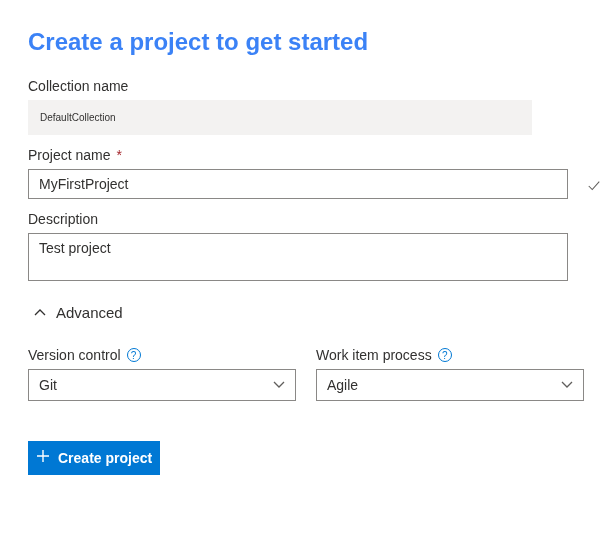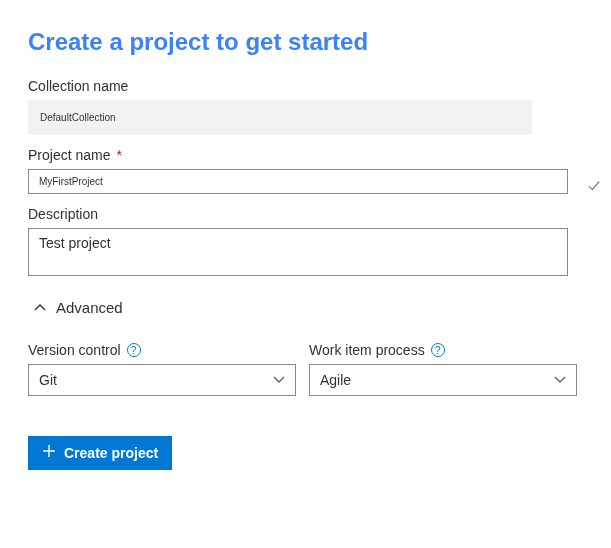--- a/index.html
+++ b/index.html
@@ -32,21 +32,21 @@
       padding: 12px 12px;
       font-size: 10px;
       color: #323130;
       border: none;
       width: 504px;
     }
     .text-input {
       width: 540px;
       border: 1px solid #8a8886;
       padding: 6px 10px;
-      font-size: 10px;
+      font-size: 14px;
       font-family: inherit;
       color: #323130;
       outline: none;
     }
     .textarea {
       width: 540px;
       height: 48px;
       border: 1px solid #8a8886;
       padding: 6px 10px;
       font-size: 14px;
@@ -69,21 +69,21 @@
       margin: 8px 0 26px 6px;
       font-size: 15px;
     }
     .chevron {
       width: 12px;
       height: 12px;
       display: inline-flex;
     }
     .row {
       display: flex;
-      gap: 13px;
+      gap: 20px;
       margin-bottom: 40px;
     }
     .col { flex: 0 0 268px; }
     .info-icon {
       width: 14px; height: 14px;
       border: 1px solid #0078d4;
       border-radius: 50%;
       display: inline-flex;
       align-items: center;
       justify-content: center;
@@ -103,21 +103,21 @@
       align-items: center;
       height: 32px;
     }
     .select .chev {
       color: #605e5c;
     }
     .primary-btn {
       background: #0078d4;
       color: #fff;
       border: none;
-      padding: 8px 14px;
+      padding: 8px 8px;
       font-size: 14px;
       font-weight: 600;
       font-family: inherit;
       cursor: pointer;
       display: inline-flex;
       align-items: center;
       gap: 8px;
     }
     .primary-btn .plus {
       font-size: 16px;

